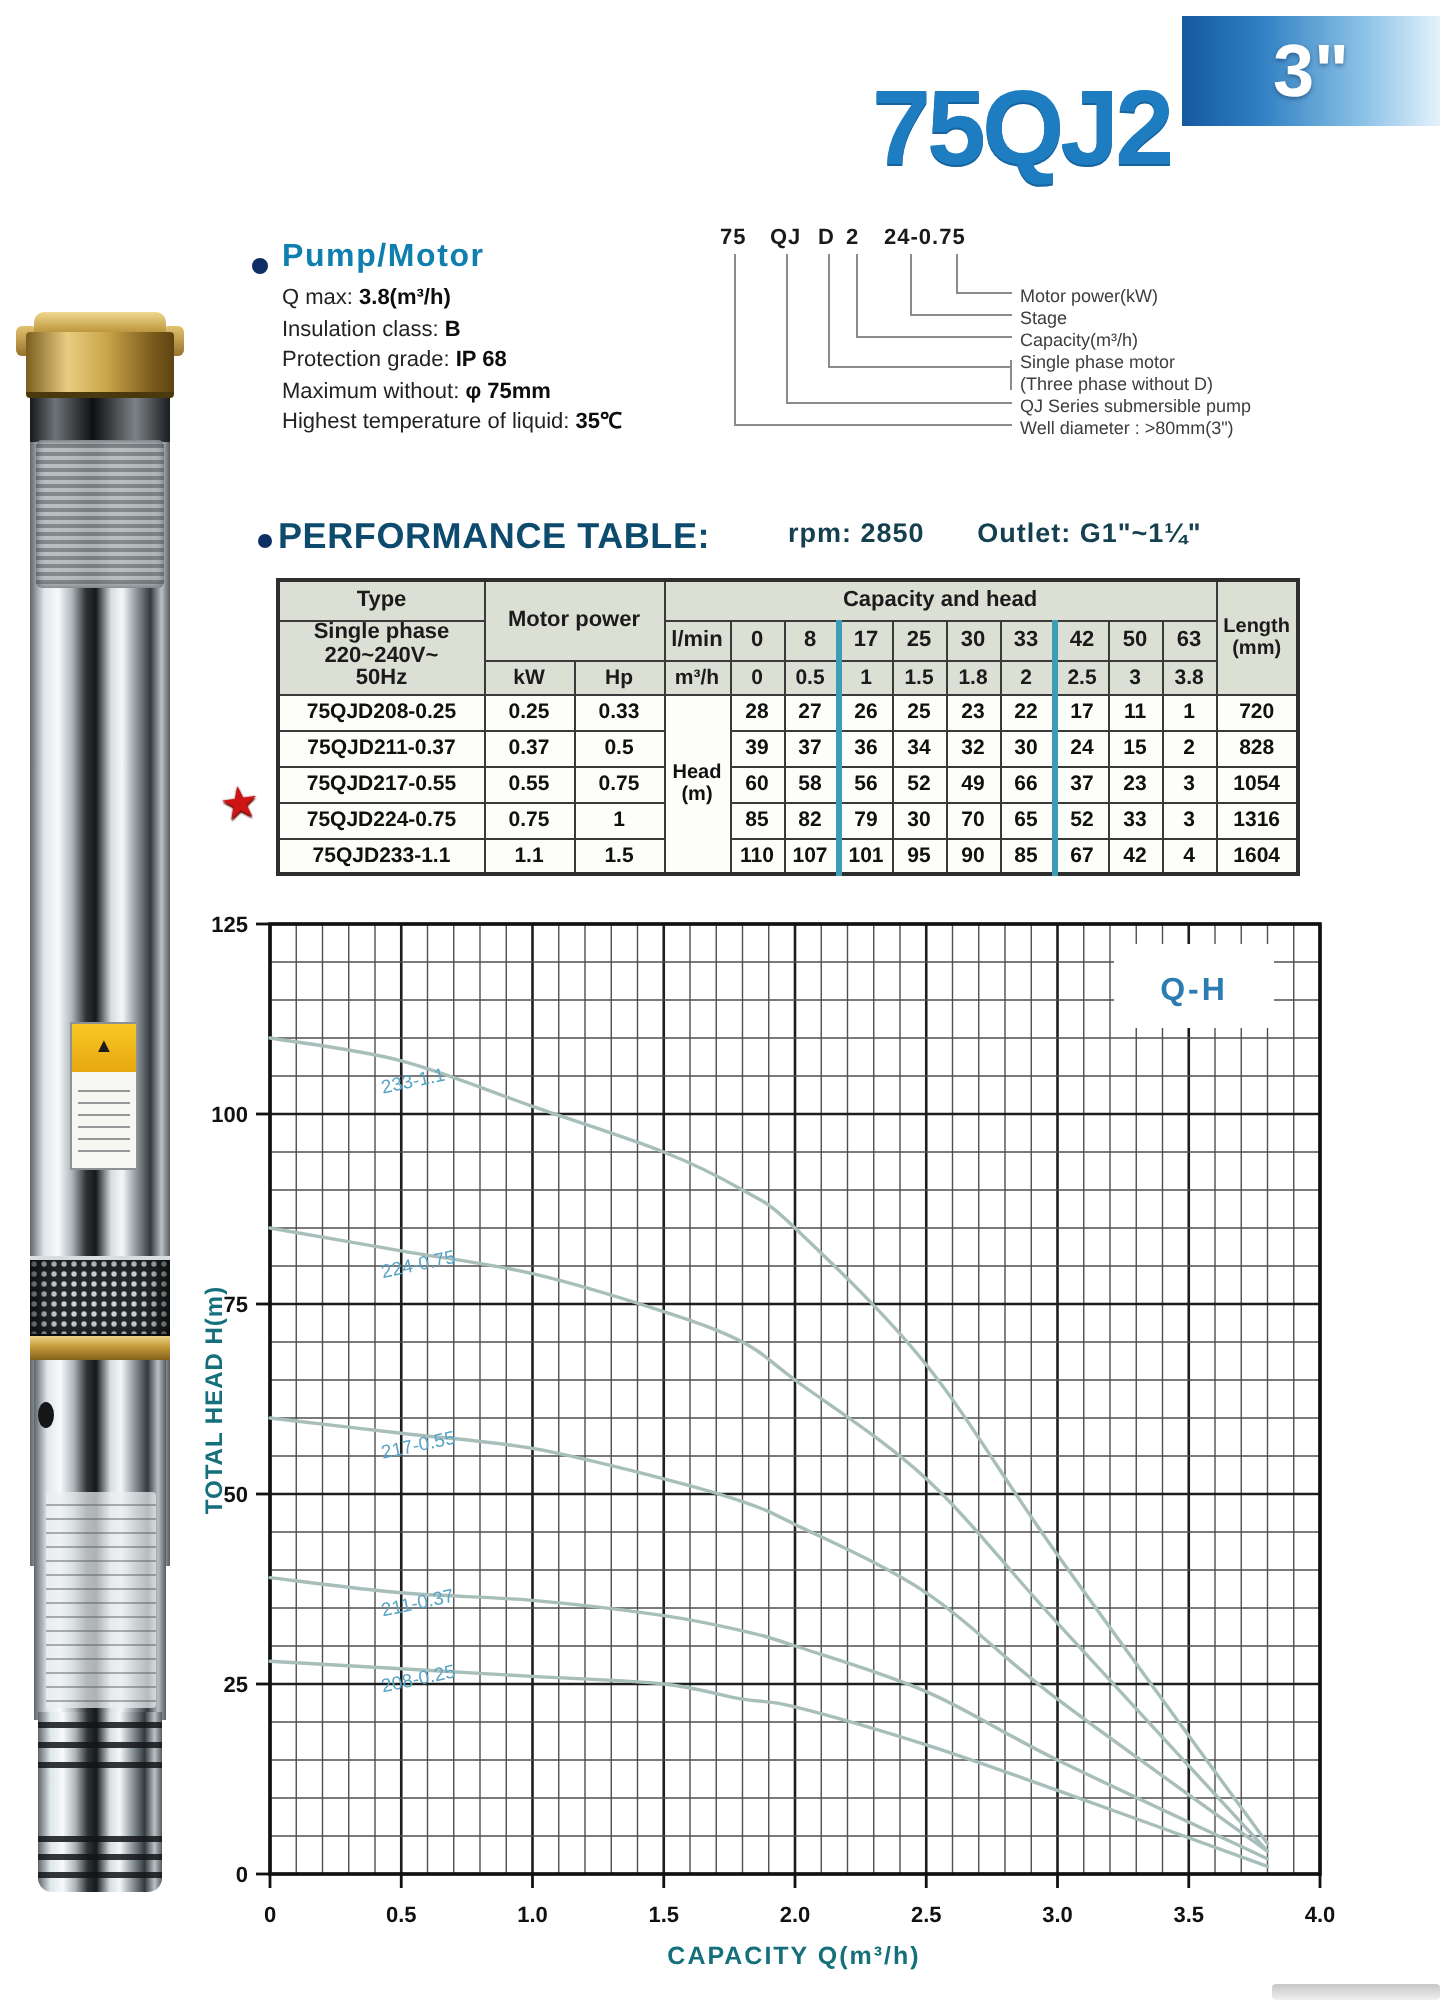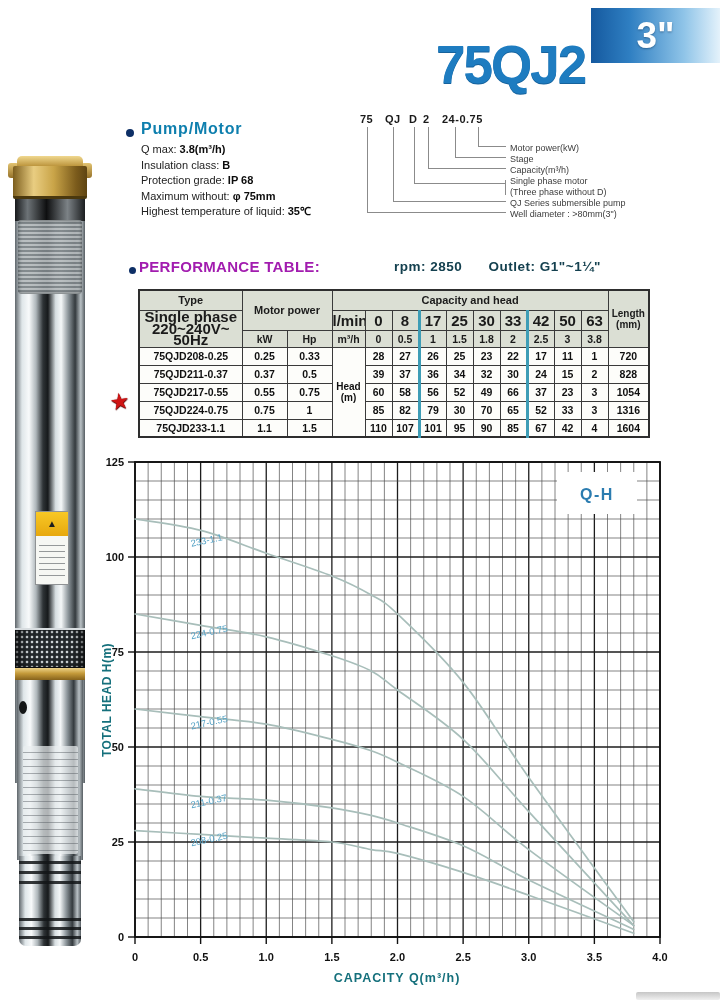--- a/index.html
+++ b/index.html
@@ -62,32 +62,32 @@
   #pm-specs b { color:#0c0c0c; }
 
   
   .nomo-token { position:absolute; font-size:11px; font-weight:bold; color:#1a1a1a; letter-spacing:.5px; top:113px; }
   .nomo-line { position:absolute; border-left:1px solid #8b8b8b; border-bottom:1px solid #8b8b8b; top:127px; }
   .nomo-label { position:absolute; left:510px; font-size:9px; color:#3d3d3d; white-space:nowrap; }
   #nomo-bracket { position:absolute; left:505px; top:180px; height:15px; border-left:1px solid #8b8b8b; }
 
   
   #pt-bullet { left:129px; top:267px; width:7px; height:7px; }
-  #pt-title { position:absolute; left:139px; top:258px; font-size:15px; font-weight:bold; color:#a21caf; letter-spacing:.3px; }
+  #pt-title { position:absolute; left:139px; top:258px; font-size:18px; font-weight:bold; color:#0c4a6e; letter-spacing:.3px; }
   #pt-meta { position:absolute; left:394px; top:259px; font-size:13.5px; font-weight:bold; color:#14404f; letter-spacing:.5px; }
   #pt-meta .gap { display:inline-block; width:22px; }
   #perf-table { position:absolute; left:138px; top:289px; width:510px; border-collapse:collapse; table-layout:fixed;
                 border:2px solid #2e2e2e; }
   #perf-table th, #perf-table td { border:1px solid #3a3a3a; text-align:center; vertical-align:middle; padding:0; overflow:hidden; }
   #perf-table thead th { background:#dbdfd4; color:#1b1b1b; font-weight:bold; font-size:11px; }
   #perf-table .phase { font-size:9.5px; line-height:11.5px; white-space:pre-line; }
   #perf-table .unit { font-size:9.5px; }
   #perf-table .lenh { font-size:10px; line-height:11px; white-space:pre-line; }
   #perf-table tr.r1 th { height:20px;margin-left:40px; }
-  #perf-table tr.r2 th { height:20px; font-size:15px; }
+  #perf-table tr.r2 th { height:20px; font-size:11px; }
   #perf-table tr.r3 th { height:17px; font-size:10.5px; }
   #perf-table tbody td { background:#fdfdfa; font-size:10.5px; font-weight:bold; color:#101010; height:18px; }
   #perf-table td.head-unit { font-size:10px; line-height:11px; white-space:pre-line; font-weight:bold; }
   #perf-table .tdiv { border-right:3px solid #3e9db6 !important; }
   #row-star { position:absolute; left:110px; top:389px; font-size:22px; color:#cf1414;
               text-shadow:0 1px 1px #5a0404, 0 0 1px #7d0b0b; transform:rotate(-8deg); }
 
   
   #qh-chart { position:absolute; left:95px; top:448px; }
   .tick { font:bold 11px "Liberation Sans", sans-serif; fill:#111; }

